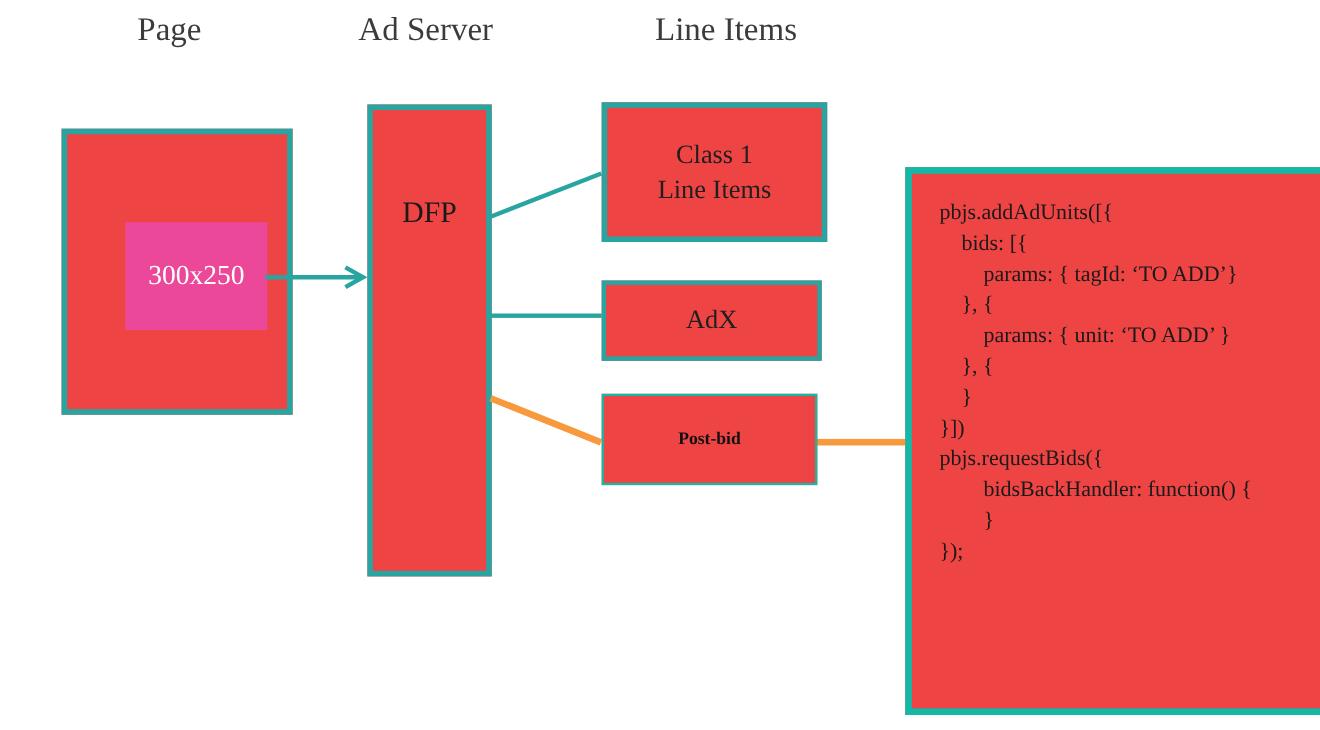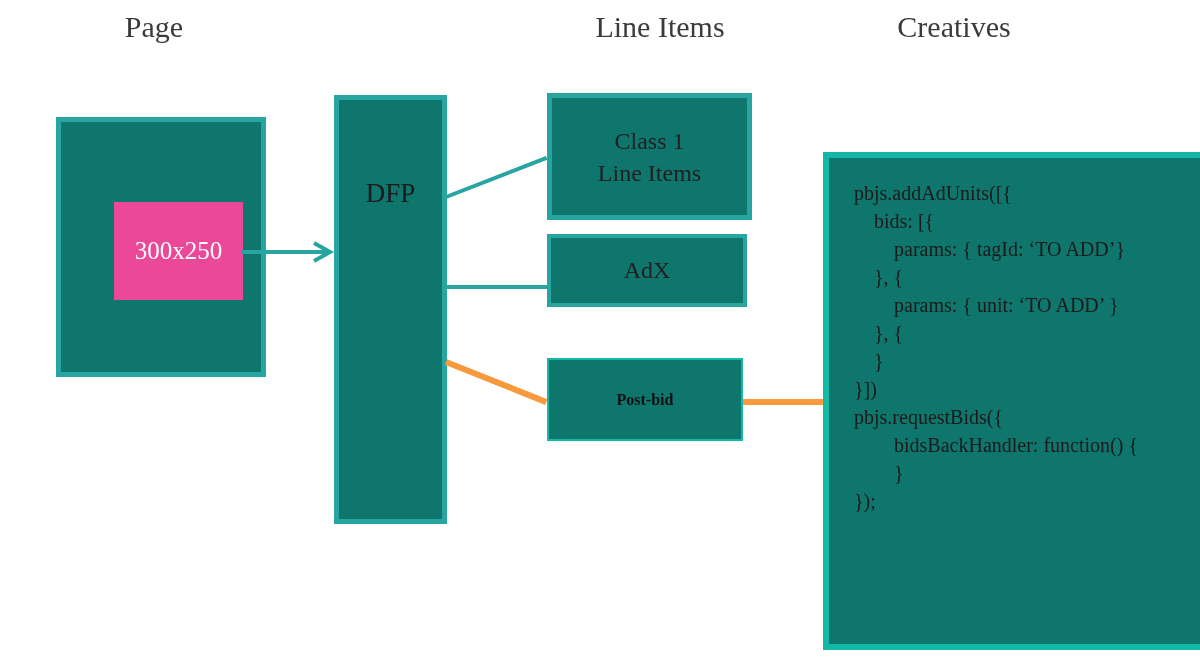--- a/index.html
+++ b/index.html
@@ -5,30 +5,30 @@
   html,body{margin:0;padding:0;background:#ffffff;}
   .canvas{
     position:relative;width:1184px;height:664px;background:#ffffff;overflow:hidden;
     font-family:Liberation Serif, serif;
     margin-left:44px;
   }
   .col-header{
     position:absolute;top:8px;transform:translateX(-50%);
     font-size:30px;line-height:38px;color:#3b3b3b;white-space:nowrap;
   }
-  .box{position:absolute;background:#0f766e;display:flex;align-items:center;justify-content:center;text-align:center;}
+  .box{position:absolute;background:#ef4444;display:flex;align-items:center;justify-content:center;text-align:center;}
   .teal-border{border:5px solid #29a5a1;}
   .orange-border{border:2px solid #14b8a6;}
   .page-box{left:12px;top:117px;width:200px;height:250px;}
   .ad-slot{left:70px;top:202px;width:129px;height:98px;background:#ec4899;border:none;
            color:#ffffff;font-size:25px;}
   .dfp-box{left:290px;top:95px;width:103px;height:341px;align-items:flex-start;padding-top:78px;
            font-size:27px;color:#1a1a1a;}
   .class1-box{left:503px;top:93px;width:195px;height:117px;font-size:24px;line-height:32px;color:#1f1f1f;}
-  .adx-box{left:503px;top:234px;width:192px;height:65px;border-width:4px;font-size:24px;color:#1f1f1f;}
+  .adx-box{left:503px;top:255px;width:192px;height:65px;border-width:4px;font-size:24px;color:#1f1f1f;}
   .postbid-box{left:503px;top:358px;width:192px;height:79px;font-size:16px;font-weight:bold;color:#111111;}
   .code-box{left:779px;top:152px;width:394px;height:486px;border-width:6px;
             display:block;text-align:left;}
   .code-inner{padding:21px 10px 0 25px;}
   .cl{white-space:pre;font-size:20px;line-height:28px;color:#1a1a1a;}
   .cl .b{font-weight:bold;}
   .conn{position:absolute;}
   .conn-teal{background:#29a5a1;}
   .conn-orange{background:#f8993d;}
   .conn-class1{left:402px;top:195px;width:108px;height:4px;transform:rotate(-21.3deg);transform-origin:0 50%;}
@@ -36,22 +36,22 @@
   .conn-postbid{left:402px;top:359px;width:108px;height:6px;transform:rotate(21.8deg);transform-origin:0 50%;}
   .conn-code{left:695px;top:399px;width:84px;height:6px;}
   .arrow-svg{position:absolute;left:197px;top:240px;}
 </style>
 </head>
 <body>
 
 <div class="canvas">
 
   <div class="col-header" style="left:110px;">Page</div>
+  <div class="col-header" style="left:343px;">Ad Server</div>
   <div class="col-header" style="left:616px;">Line Items</div>
-  <div class="col-header" style="left:910px;">Creatives</div>
 
   <div class="box teal-border page-box"></div>
   <div class="box ad-slot">
     <span>300x250</span>
   </div>
 
   <svg class="arrow-svg" width="94" height="24" viewBox="0 0 94 24">
     <line x1="0" y1="12" x2="86" y2="12" stroke="#29a5a1" stroke-width="4"></line>
     <polyline points="73,3 89,12 73,21" fill="none" stroke="#29a5a1" stroke-width="4"></polyline>
   </svg>

